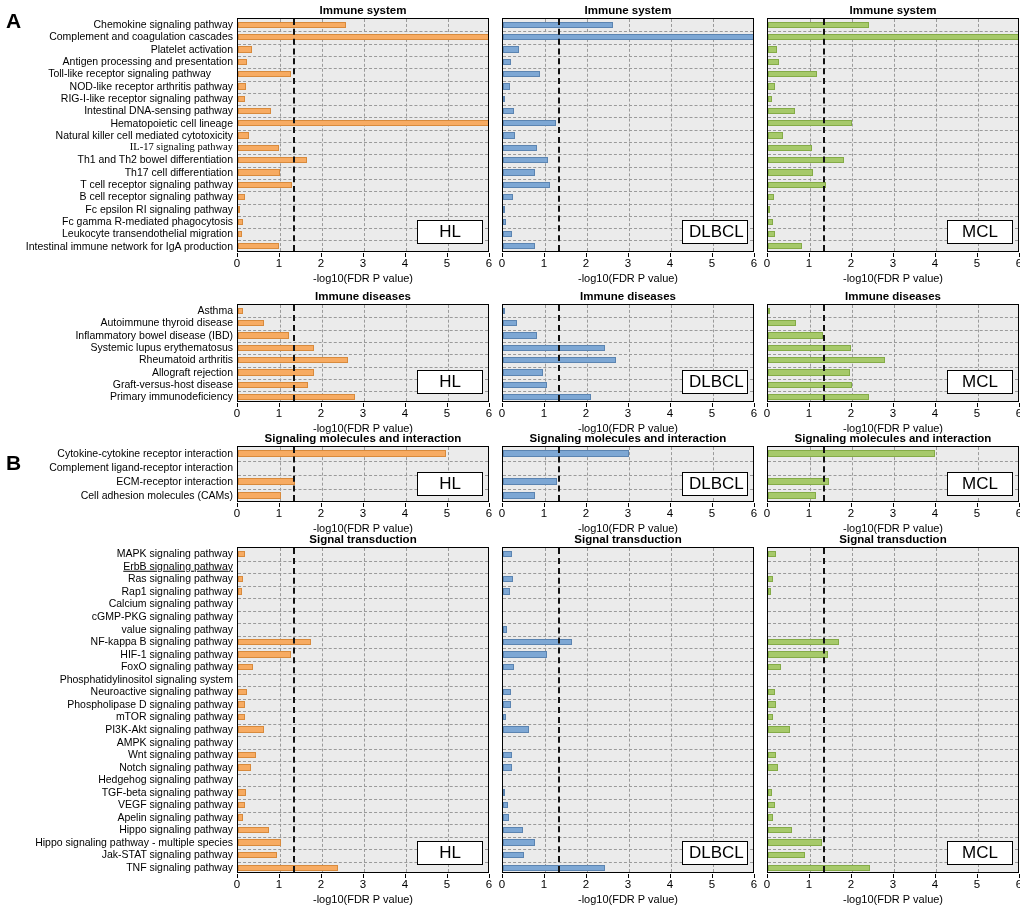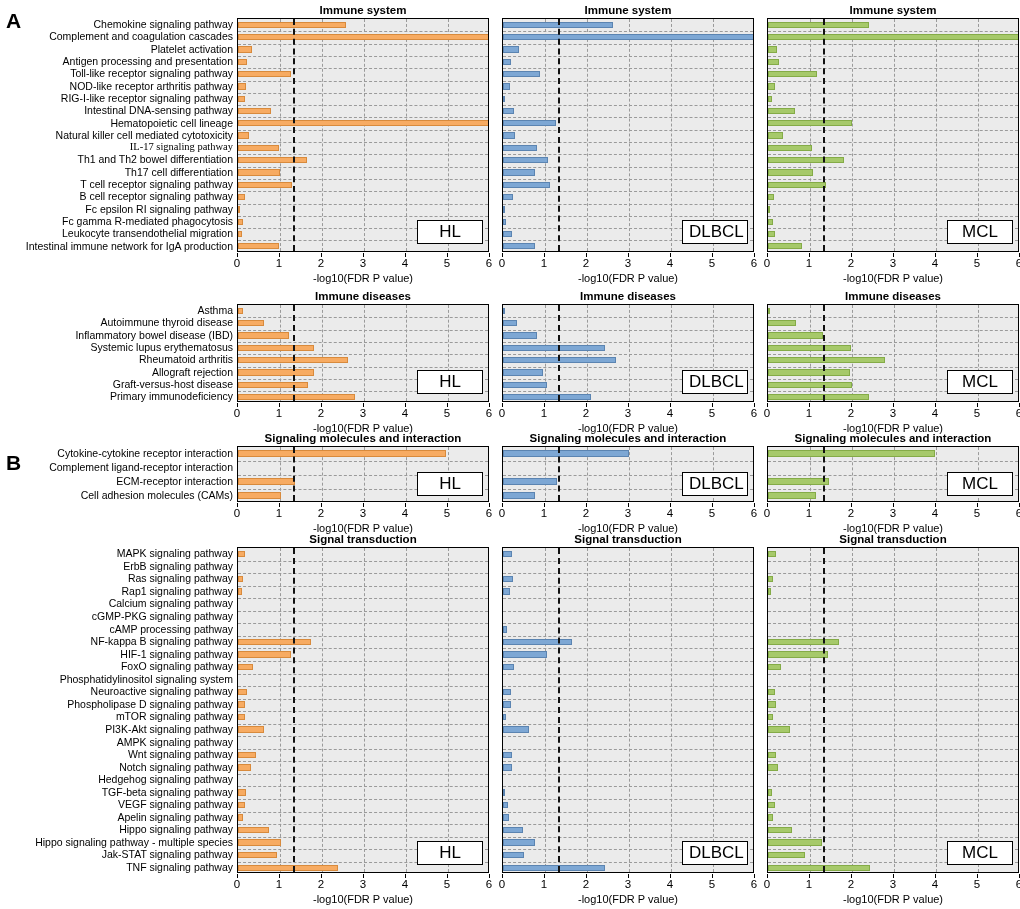--- a/index.html
+++ b/index.html
@@ -181,21 +181,21 @@
     <div class="xtick-label" style="left: 405px; top: 258px;">4</div>
     <div class="xtick-mark" style="left: 447px; top: 253px; position: absolute; height: 4px;"></div>
     <div class="xtick-label" style="left: 447px; top: 258px;">5</div>
     <div class="xtick-mark" style="left: 489px; top: 253px; position: absolute; height: 4px;"></div>
     <div class="xtick-label" style="left: 489px; top: 258px;">6</div>
     <div class="xaxis-title" style="left: 363px; top: 273px;">-log10(FDR P value)</div>
     <div class="row-label" style="right: 787px; top: 24.15px; position: absolute;">Chemokine signaling pathway</div>
     <div class="row-label" style="right: 787px; top: 36.45px; position: absolute;">Complement and coagulation cascades</div>
     <div class="row-label" style="right: 787px; top: 48.75px; position: absolute;">Platelet activation</div>
     <div class="row-label" style="right: 787px; top: 61.05px; position: absolute;">Antigen processing and presentation</div>
-    <div class="row-label" style="right: 787px; top: 73.35px; position: absolute; margin-left: 12px;">Toll-like receptor signaling pathway</div>
+    <div class="row-label" style="right: 809px; top: 73.35px; position: absolute; margin-left: 12px;">Toll-like receptor signaling pathway</div>
     <div class="row-label" style="right: 787px; top: 85.65px; position: absolute;">NOD-like receptor arthritis pathway</div>
     <div class="row-label" style="right: 787px; top: 97.95px; position: absolute;">RIG-I-like receptor signaling pathway</div>
     <div class="row-label" style="right: 787px; top: 110.25px; position: absolute;">Intestinal DNA-sensing pathway</div>
     <div class="row-label" style="right: 787px; top: 122.55px; position: absolute;">Hematopoietic cell lineage</div>
     <div class="row-label" style="right: 787px; top: 134.85px; position: absolute;">Natural killer cell mediated cytotoxicity</div>
     <div class="row-label" style="right: 787px; top: 147.15px; position: absolute; font-family: Liberation Serif, serif;">IL-17 signaling pathway</div>
     <div class="row-label" style="right: 787px; top: 159.45px; position: absolute;">Th1 and Th2 bowel differentiation</div>
     <div class="row-label" style="right: 787px; top: 171.75px; position: absolute;">Th17 cell differentiation</div>
     <div class="row-label" style="right: 787px; top: 184.05px; position: absolute;">T cell receptor signaling pathway</div>
     <div class="row-label" style="right: 787px; top: 196.35px; position: absolute;">B cell receptor signaling pathway</div>
@@ -615,26 +615,26 @@
     <div class="xtick-mark" style="left: 363px; top: 874px; position: absolute; height: 4px;"></div>
     <div class="xtick-label" style="left: 363px; top: 879px;">3</div>
     <div class="xtick-mark" style="left: 405px; top: 874px; position: absolute; height: 4px;"></div>
     <div class="xtick-label" style="left: 405px; top: 879px;">4</div>
     <div class="xtick-mark" style="left: 447px; top: 874px; position: absolute; height: 4px;"></div>
     <div class="xtick-label" style="left: 447px; top: 879px;">5</div>
     <div class="xtick-mark" style="left: 489px; top: 874px; position: absolute; height: 4px;"></div>
     <div class="xtick-label" style="left: 489px; top: 879px;">6</div>
     <div class="xaxis-title" style="left: 363px; top: 894px;">-log10(FDR P value)</div>
     <div class="row-label" style="right: 787px; top: 553.275px; position: absolute;">MAPK signaling pathway</div>
-    <div class="row-label" style="right: 787px; top: 565.825px; position: absolute;">ErbB signaling pathway</div>
+    <div class="row-label" style="right: 787px; top: 565.825px; position: absolute; text-decoration: underline;">ErbB signaling pathway</div>
     <div class="row-label" style="right: 787px; top: 578.375px; position: absolute;">Ras signaling pathway</div>
     <div class="row-label" style="right: 787px; top: 590.925px; position: absolute;">Rap1 signaling pathway</div>
     <div class="row-label" style="right: 787px; top: 603.475px; position: absolute;">Calcium signaling pathway</div>
     <div class="row-label" style="right: 787px; top: 616.025px; position: absolute;">cGMP-PKG signaling pathway</div>
-    <div class="row-label" style="right: 787px; top: 628.575px; position: absolute;">cAMP processing pathway</div>
+    <div class="row-label" style="right: 787px; top: 628.575px; position: absolute;">value signaling pathway</div>
     <div class="row-label" style="right: 787px; top: 641.125px; position: absolute;">NF-kappa B signaling pathway</div>
     <div class="row-label" style="right: 787px; top: 653.675px; position: absolute;">HIF-1 signaling pathway</div>
     <div class="row-label" style="right: 787px; top: 666.225px; position: absolute;">FoxO signaling pathway</div>
     <div class="row-label" style="right: 787px; top: 678.775px; position: absolute;">Phosphatidylinositol signaling system</div>
     <div class="row-label" style="right: 787px; top: 691.325px; position: absolute;">Neuroactive signaling pathway</div>
     <div class="row-label" style="right: 787px; top: 703.875px; position: absolute;">Phospholipase D signaling pathway</div>
     <div class="row-label" style="right: 787px; top: 716.425px; position: absolute;">mTOR signaling pathway</div>
     <div class="row-label" style="right: 787px; top: 728.975px; position: absolute;">PI3K-Akt signaling pathway</div>
     <div class="row-label" style="right: 787px; top: 741.525px; position: absolute;">AMPK signaling pathway</div>
     <div class="row-label" style="right: 787px; top: 754.075px; position: absolute;">Wnt signaling pathway</div>

